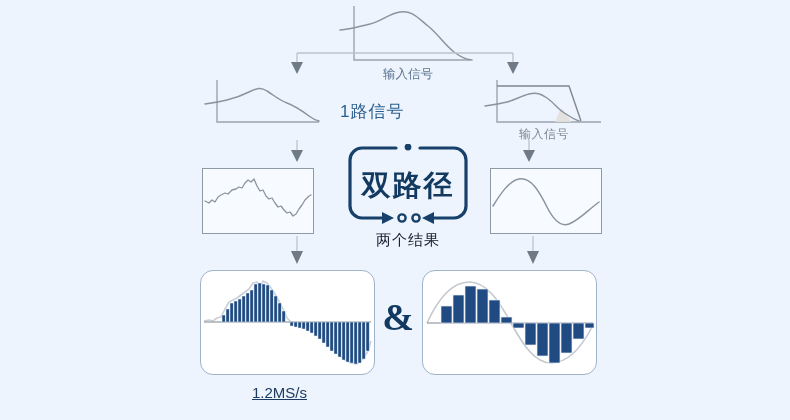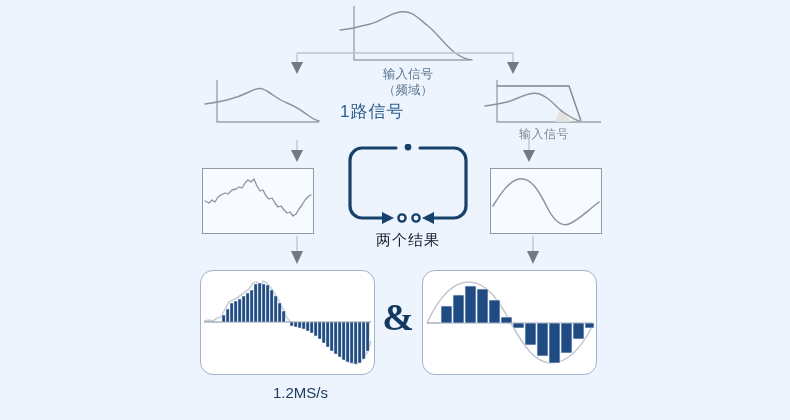--- a/index.html
+++ b/index.html
@@ -95,21 +95,20 @@
   <div class="abs" style="left:338px; top:4px; width:140px; height:62px;">
     <svg width="140" height="62" viewBox="0 0 140 62">
       <path d="M16 2 L16 56 L132 56" fill="none" stroke="#9aa4ae" stroke-width="1.4"></path>
       <path d="M2 26 C14 25, 22 22, 32 20 C44 17, 50 10, 62 8 C74 6, 80 14, 90 22
                C100 30, 106 40, 116 48 C124 54, 128 55, 134 56" fill="none" stroke="#8b949e" stroke-width="1.5" stroke-linecap="round"></path>
     </svg>
   </div>
 
   <div class="abs lbl-mid" style="left:340px; top:66px; width:136px;">
     <div>输入信号</div>
-    <div>（频域）</div>
   </div>
 
   <div class="abs lbl-strong" style="left:340px; top:100px; width:136px;">1路信号</div>
 
   <div class="abs" style="left:280px; top:36px; width:250px; height:40px;">
     <svg width="250" height="40" viewBox="0 0 250 40">
       <path d="M17 17 L17 27 M17 17 L125 17 M233 17 L233 27 M233 17 L125 17" fill="none" stroke="#b8c3cf" stroke-width="1.3"></path>
       <polygon points="11,26 23,26 17,38" fill="#6f7a86"></polygon>
       <polygon points="227,26 239,26 233,38" fill="#6f7a86"></polygon>
     </svg>
@@ -182,20 +181,21 @@
     <svg width="128" height="82" viewBox="0 0 128 82">
       <path d="M52 4 L18 4 A12 12 0 0 0 6 16 L6 62 A12 12 0 0 0 18 74 L40 74" fill="none" stroke="#17406a" stroke-width="3.2" stroke-linecap="round"></path>
       <path d="M76 4 L110 4 A12 12 0 0 1 122 16 L122 62 A12 12 0 0 1 110 74 L88 74" fill="none" stroke="#17406a" stroke-width="3.2" stroke-linecap="round"></path>
       <polygon points="38,68 38,80 50,74" fill="#17406a"></polygon>
       <polygon points="90,68 90,80 78,74" fill="#17406a"></polygon>
       <circle cx="58" cy="74" r="3.6" fill="none" stroke="#17406a" stroke-width="2.4"></circle>
       <circle cx="72" cy="74" r="3.6" fill="none" stroke="#17406a" stroke-width="2.4"></circle>
       <circle cx="64" cy="3" r="3.4" fill="#17406a"></circle>
     </svg>
   </div>
+  <div class="abs badge-text" style="left:344px; top:166px; width:128px;">双路径</div>
 
   <div class="abs lbl-result" style="left:340px; top:231px; width:136px;">两个结果</div>
 
   <div class="abs card" style="left:200px; top:270px; width:175px; height:105px;">
     <svg width="173" height="103" viewBox="0 0 173 103">
 
       <path d="M3 50 L8 49 L12 50 L16 47 L20 46 L24 38 L28 31 L32 29 L36 27
                L40 24 L44 21 L48 18 L52 12 L56 11 L60 16 L62 10 L66 12 L70 17
                L74 23 L78 30 L82 38 L86 47 L90 51 L96 52 L102 53 L108 55 L114 58
                L120 63 L126 70 L132 78 L138 84 L144 89 L150 92 L156 93 L162 88
@@ -239,21 +239,21 @@
         <rect x="141" y="51" width="3.2" height="38"></rect>
         <rect x="145" y="51" width="3.2" height="40"></rect>
         <rect x="149" y="51" width="3.2" height="41"></rect>
         <rect x="153" y="51" width="3.2" height="42"></rect>
         <rect x="157" y="51" width="3.2" height="41"></rect>
         <rect x="161" y="51" width="3.2" height="37"></rect>
         <rect x="165" y="51" width="3.2" height="29"></rect>
       </g>
     </svg>
   </div>
-  <div class="abs lbl-rate" style="left:213px; top:384px; width:175px;">1.2MS/s</div>
+  <div class="abs lbl-rate" style="left:192px; top:384px; width:175px;text-decoration:underline;">1.2MS/s</div>
 
   <div class="abs amp" style="left:378px; top:298px; width:40px; text-align:center;">&amp;</div>
 
   <div class="abs card" style="left:422px; top:270px; width:175px; height:105px;">
     <svg width="173" height="103" viewBox="0 0 173 103">
 
       <path d="M4 52 C16 26, 30 11, 46 11 C64 11, 76 30, 88 52
                C100 74, 112 92, 128 92 C146 92, 160 74, 170 54" fill="none" stroke="#c2c8cf" stroke-width="1.6"></path>
       <line x1="4" y1="52" x2="170" y2="52" stroke="#7d8791" stroke-width="1"></line>
 

